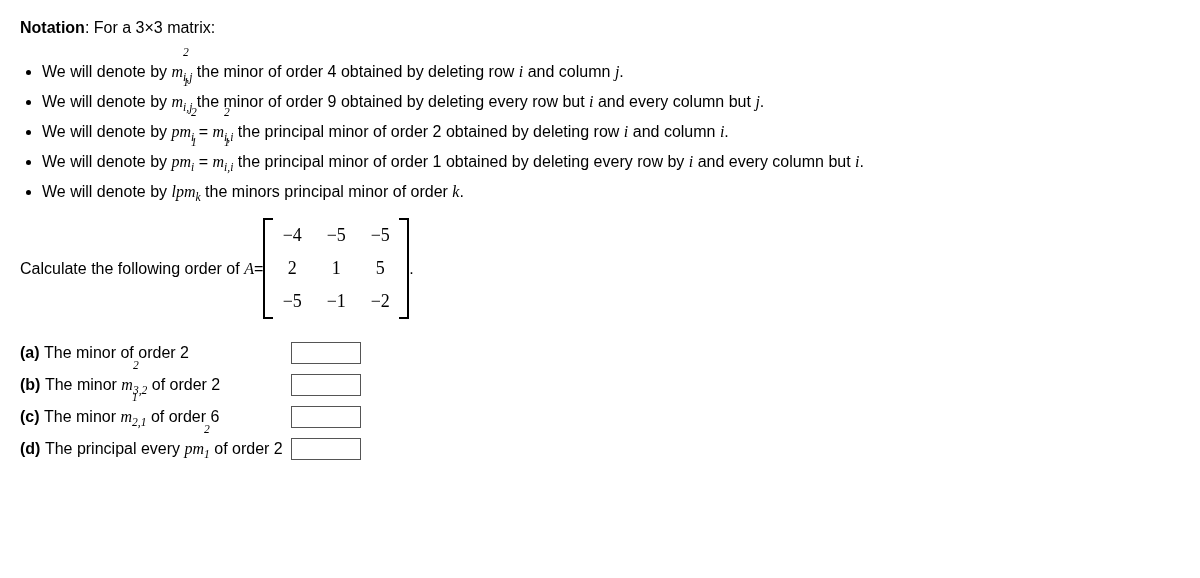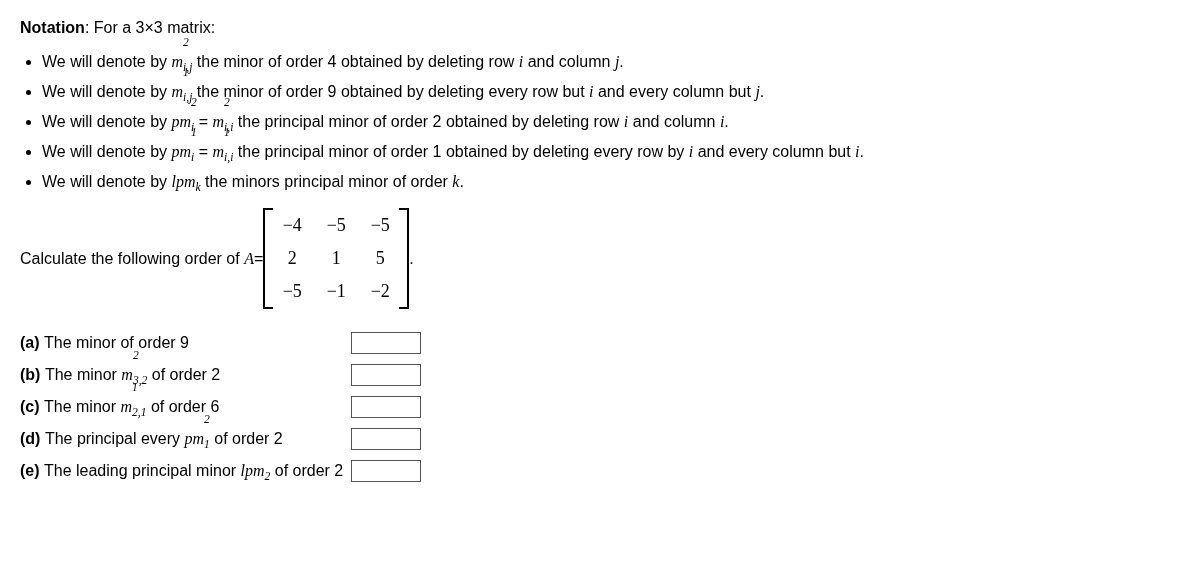--- a/index.html
+++ b/index.html
@@ -5,21 +5,21 @@
     body {
       margin: 0;
       padding: 16px 20px;
       font-family: Arial, Helvetica, sans-serif;
       font-size: 16px;
       color: #000;
       background: #fff;
       line-height: 1.5;
     }
     .notation-header {
-      margin-bottom: 10px;
+      margin-bottom: 20px;
     }
     .notation-header b {
       font-weight: bold;
     }
     ul.notation-list {
       margin: 0 0 14px 0;
       padding-left: 22px;
     }
     ul.notation-list li {
       margin-bottom: 6px;
@@ -170,21 +170,21 @@
     </span>
     <span class="bracket right"></span>
   </span>
   <span>.</span>
 </div>
 
 <div class="questions">
 
   <div class="qrow">
     <div class="qlabel">
-      <b>(a) </b><span>The minor of order 9</span>
+      <b>(a) </b><span>The minor of order 2</span>
     </div>
     <div class="qinput"><input type="text" style=""></div>
   </div>
 
   <div class="qrow">
     <div class="qlabel">
       <b>(b) </b><span>The minor </span><span class="math-i"><span>m</span><span class="subsup"><sup>2</sup><sub>3,2</sub></span></span><span> of order 2</span>
     </div>
     <div class="qinput"><input type="text" style=""></div>
   </div>
@@ -196,20 +196,14 @@
     <div class="qinput"><input type="text" style=""></div>
   </div>
 
   <div class="qrow">
     <div class="qlabel">
       <b>(d) </b><span>The principal every </span><span class="math-i"><span>pm</span><span class="subsup"><sup>2</sup><sub>1</sub></span></span><span> of order 2</span>
     </div>
     <div class="qinput"><input type="text" style=""></div>
   </div>
 
-  <div class="qrow">
-    <div class="qlabel">
-      <b>(e) </b><span>The leading principal minor </span><span class="math-i"><span>lpm</span><sub>2</sub></span><span> of order 2</span>
-    </div>
-    <div class="qinput"><input type="text" style=""></div>
-  </div>
 
 </div>
 
 </body></html>

